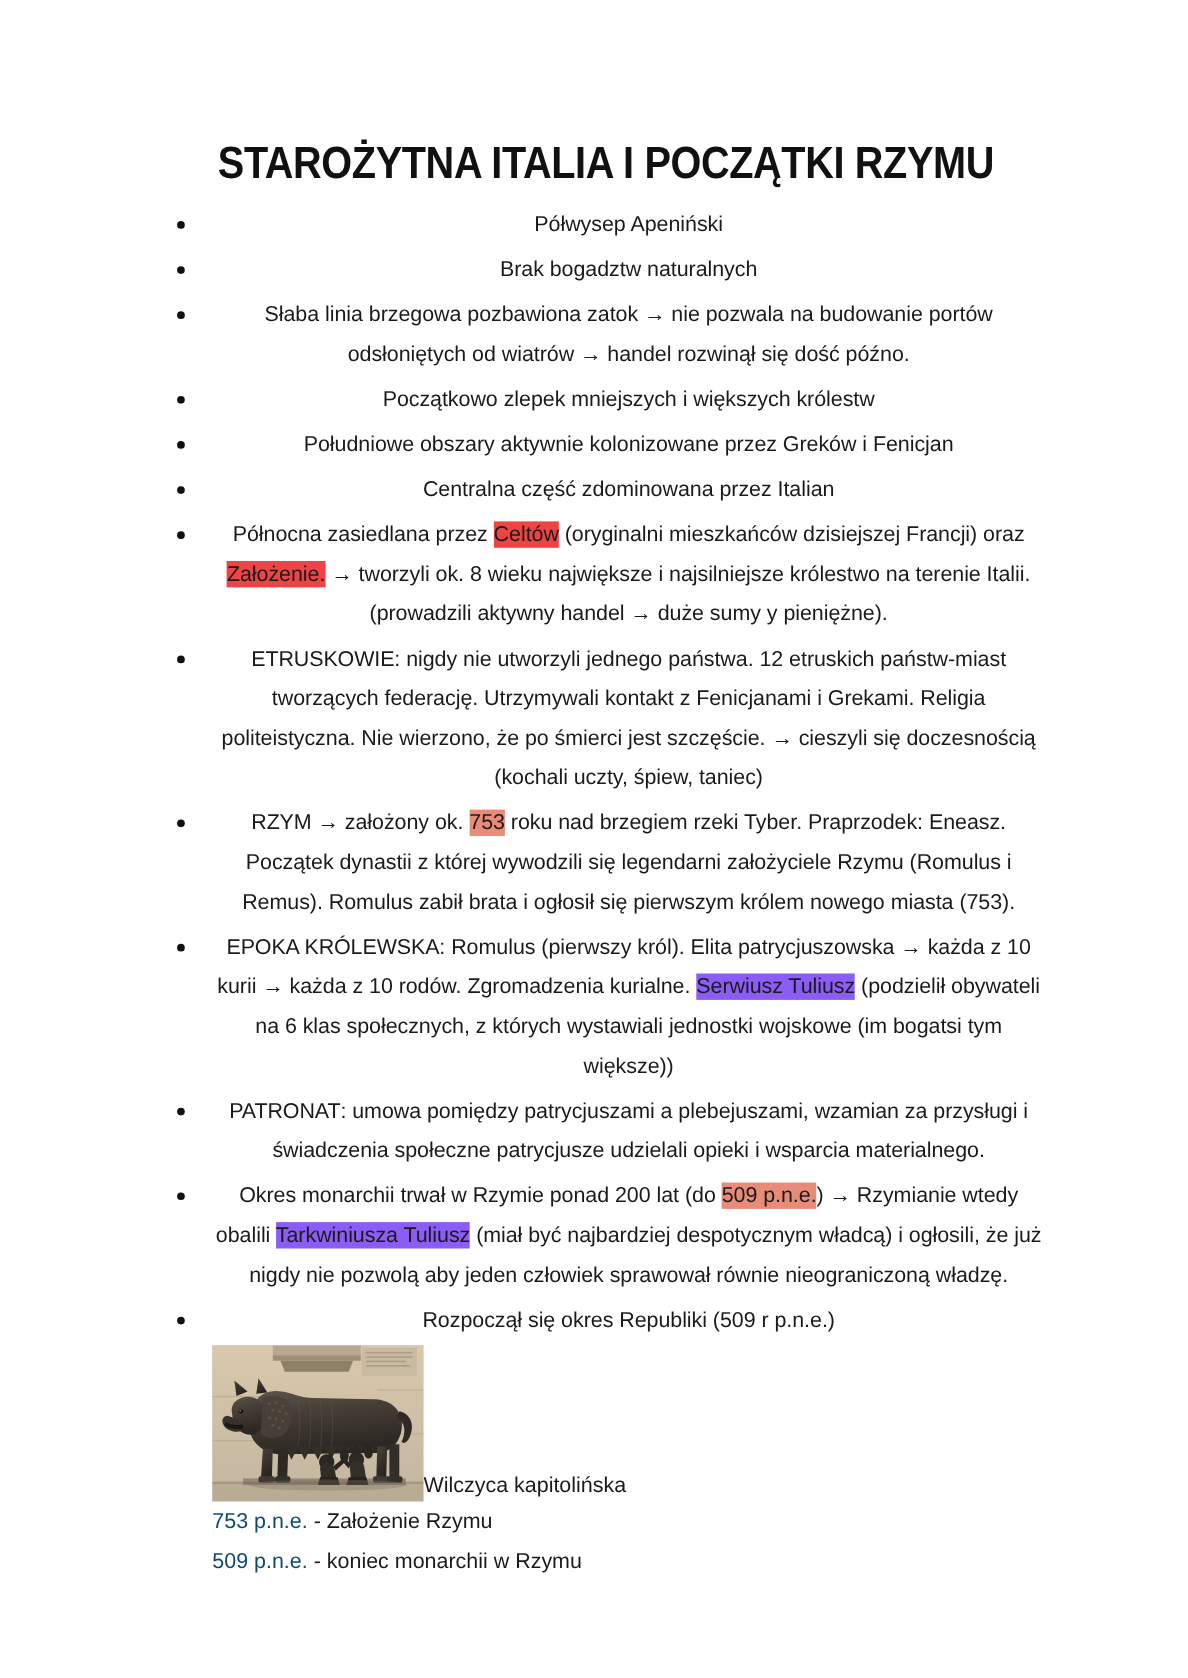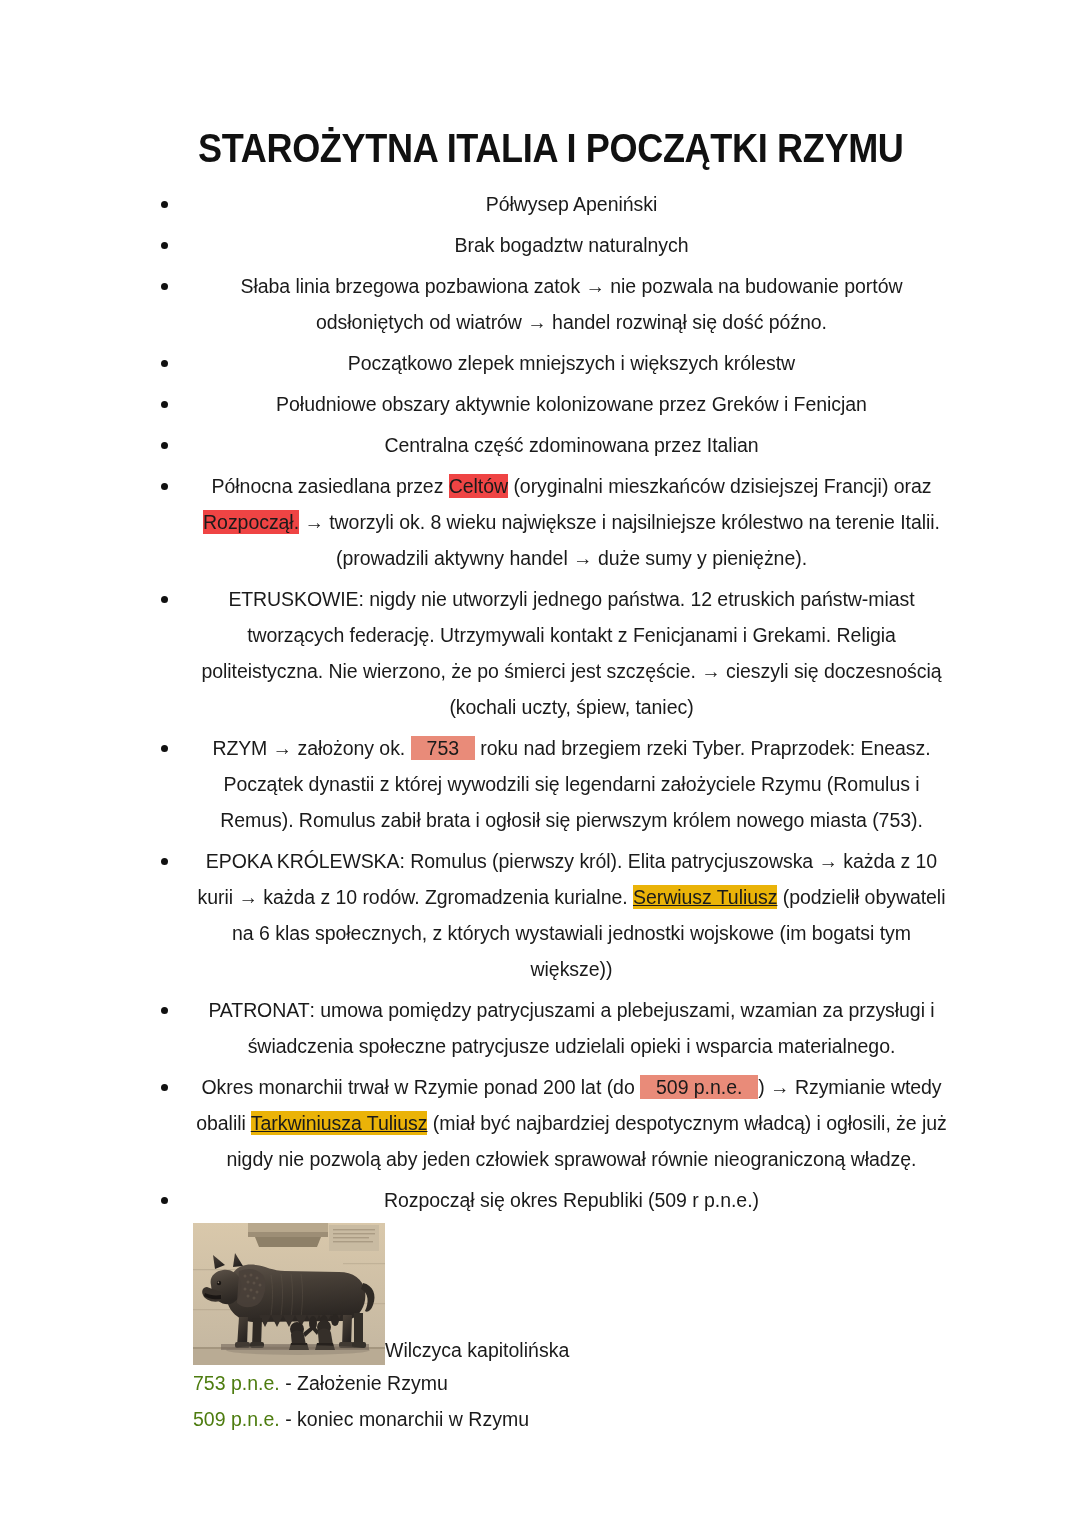--- a/index.html
+++ b/index.html
@@ -78,34 +78,33 @@
     font-weight: 400;
     letter-spacing: -0.1px;
   }
   .hl-blue {
     background: #ef4444;
     padding: 1px 0;
     box-decoration-break: clone;
     -webkit-box-decoration-break: clone;
   }
   .hl-green {
-    background: #eab308;
+    background: #8b5cf6;
     padding: 1px 0;
     box-decoration-break: clone;
-    text-decoration: underline;
     -webkit-box-decoration-break: clone;
   }
   .hl-red {
     background: #e98b79;
-    padding: 1px 16px;
+    padding: 1px 0;
     box-decoration-break: clone;
     -webkit-box-decoration-break: clone;
   }
   .date-red {
-    color: #4d7c0f;
+    color: #0c4a6e;
     font-weight: 400;
   }
   .media-block {
     position: relative;
     margin: 3px 0 0 43px;
     display: flex;
     align-items: flex-end;
   }
   .figure {
     width: 192px;
@@ -168,21 +167,21 @@
 
       <li>
         <span class="txt">Południowe obszary aktywnie kolonizowane przez Greków i Fenicjan</span>
       </li>
 
       <li>
         <span class="txt">Centralna część zdominowana przez Italian</span>
       </li>
 
       <li>
-        <span class="txt">Północna zasiedlana przez </span><span class="txt hl-blue">Celtów</span><span class="txt"> (oryginalni mieszkańców dzisiejszej Francji) oraz </span><span class="txt hl-blue">Rozpoczął.</span><span class="txt"> → tworzyli ok. 8 wieku największe i najsilniejsze królestwo na terenie Italii. (prowadzili aktywny handel → duże sumy y pieniężne).</span>
+        <span class="txt">Północna zasiedlana przez </span><span class="txt hl-blue">Celtów</span><span class="txt"> (oryginalni mieszkańców dzisiejszej Francji) oraz </span><span class="txt hl-blue">Założenie.</span><span class="txt"> → tworzyli ok. 8 wieku największe i najsilniejsze królestwo na terenie Italii. (prowadzili aktywny handel → duże sumy y pieniężne).</span>
       </li>
 
       <li>
         <span class="txt bold">ETRUSKOWIE</span><span class="txt">: nigdy nie utworzyli jednego państwa. 12 etruskich państw-miast tworzących federację. Utrzymywali kontakt z Fenicjanami i Grekami. Religia politeistyczna. Nie wierzono, że po śmierci jest szczęście. → cieszyli się doczesnością (kochali uczty, śpiew, taniec)</span>
       </li>
 
       <li>
         <span class="txt bold">RZYM</span><span class="txt"> → założony ok. </span><span class="txt hl-red">753</span><span class="txt"> roku nad brzegiem rzeki Tyber. Praprzodek: Eneasz. Początek dynastii z której wywodzili się legendarni założyciele Rzymu (Romulus i Remus). Romulus zabił brata i ogłosił się pierwszym królem nowego miasta (753).</span>
       </li>
 

